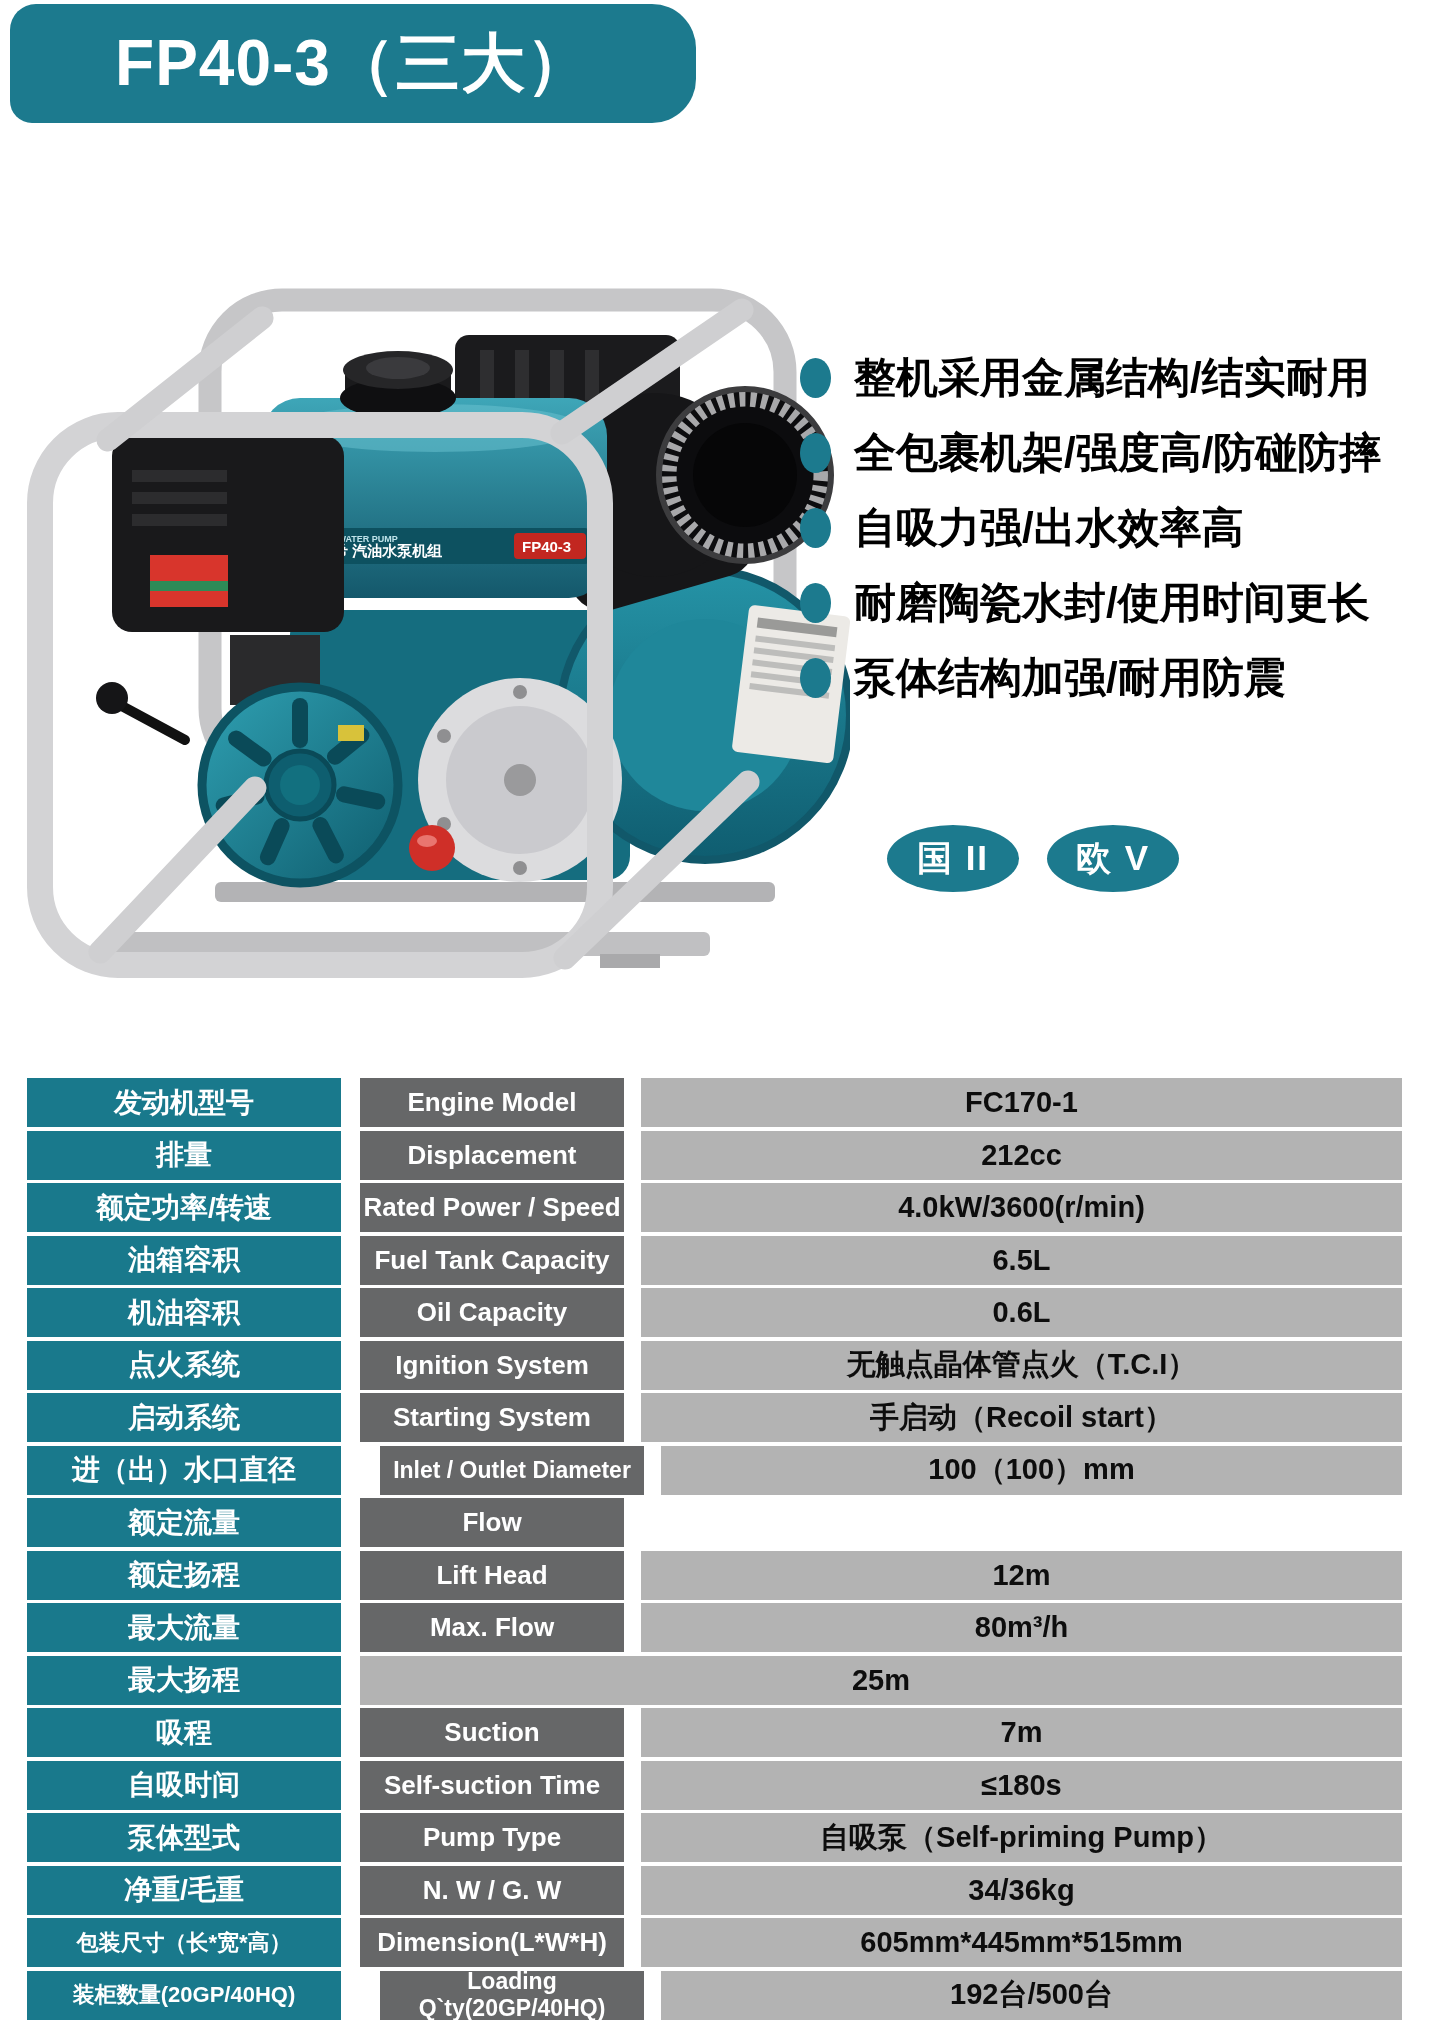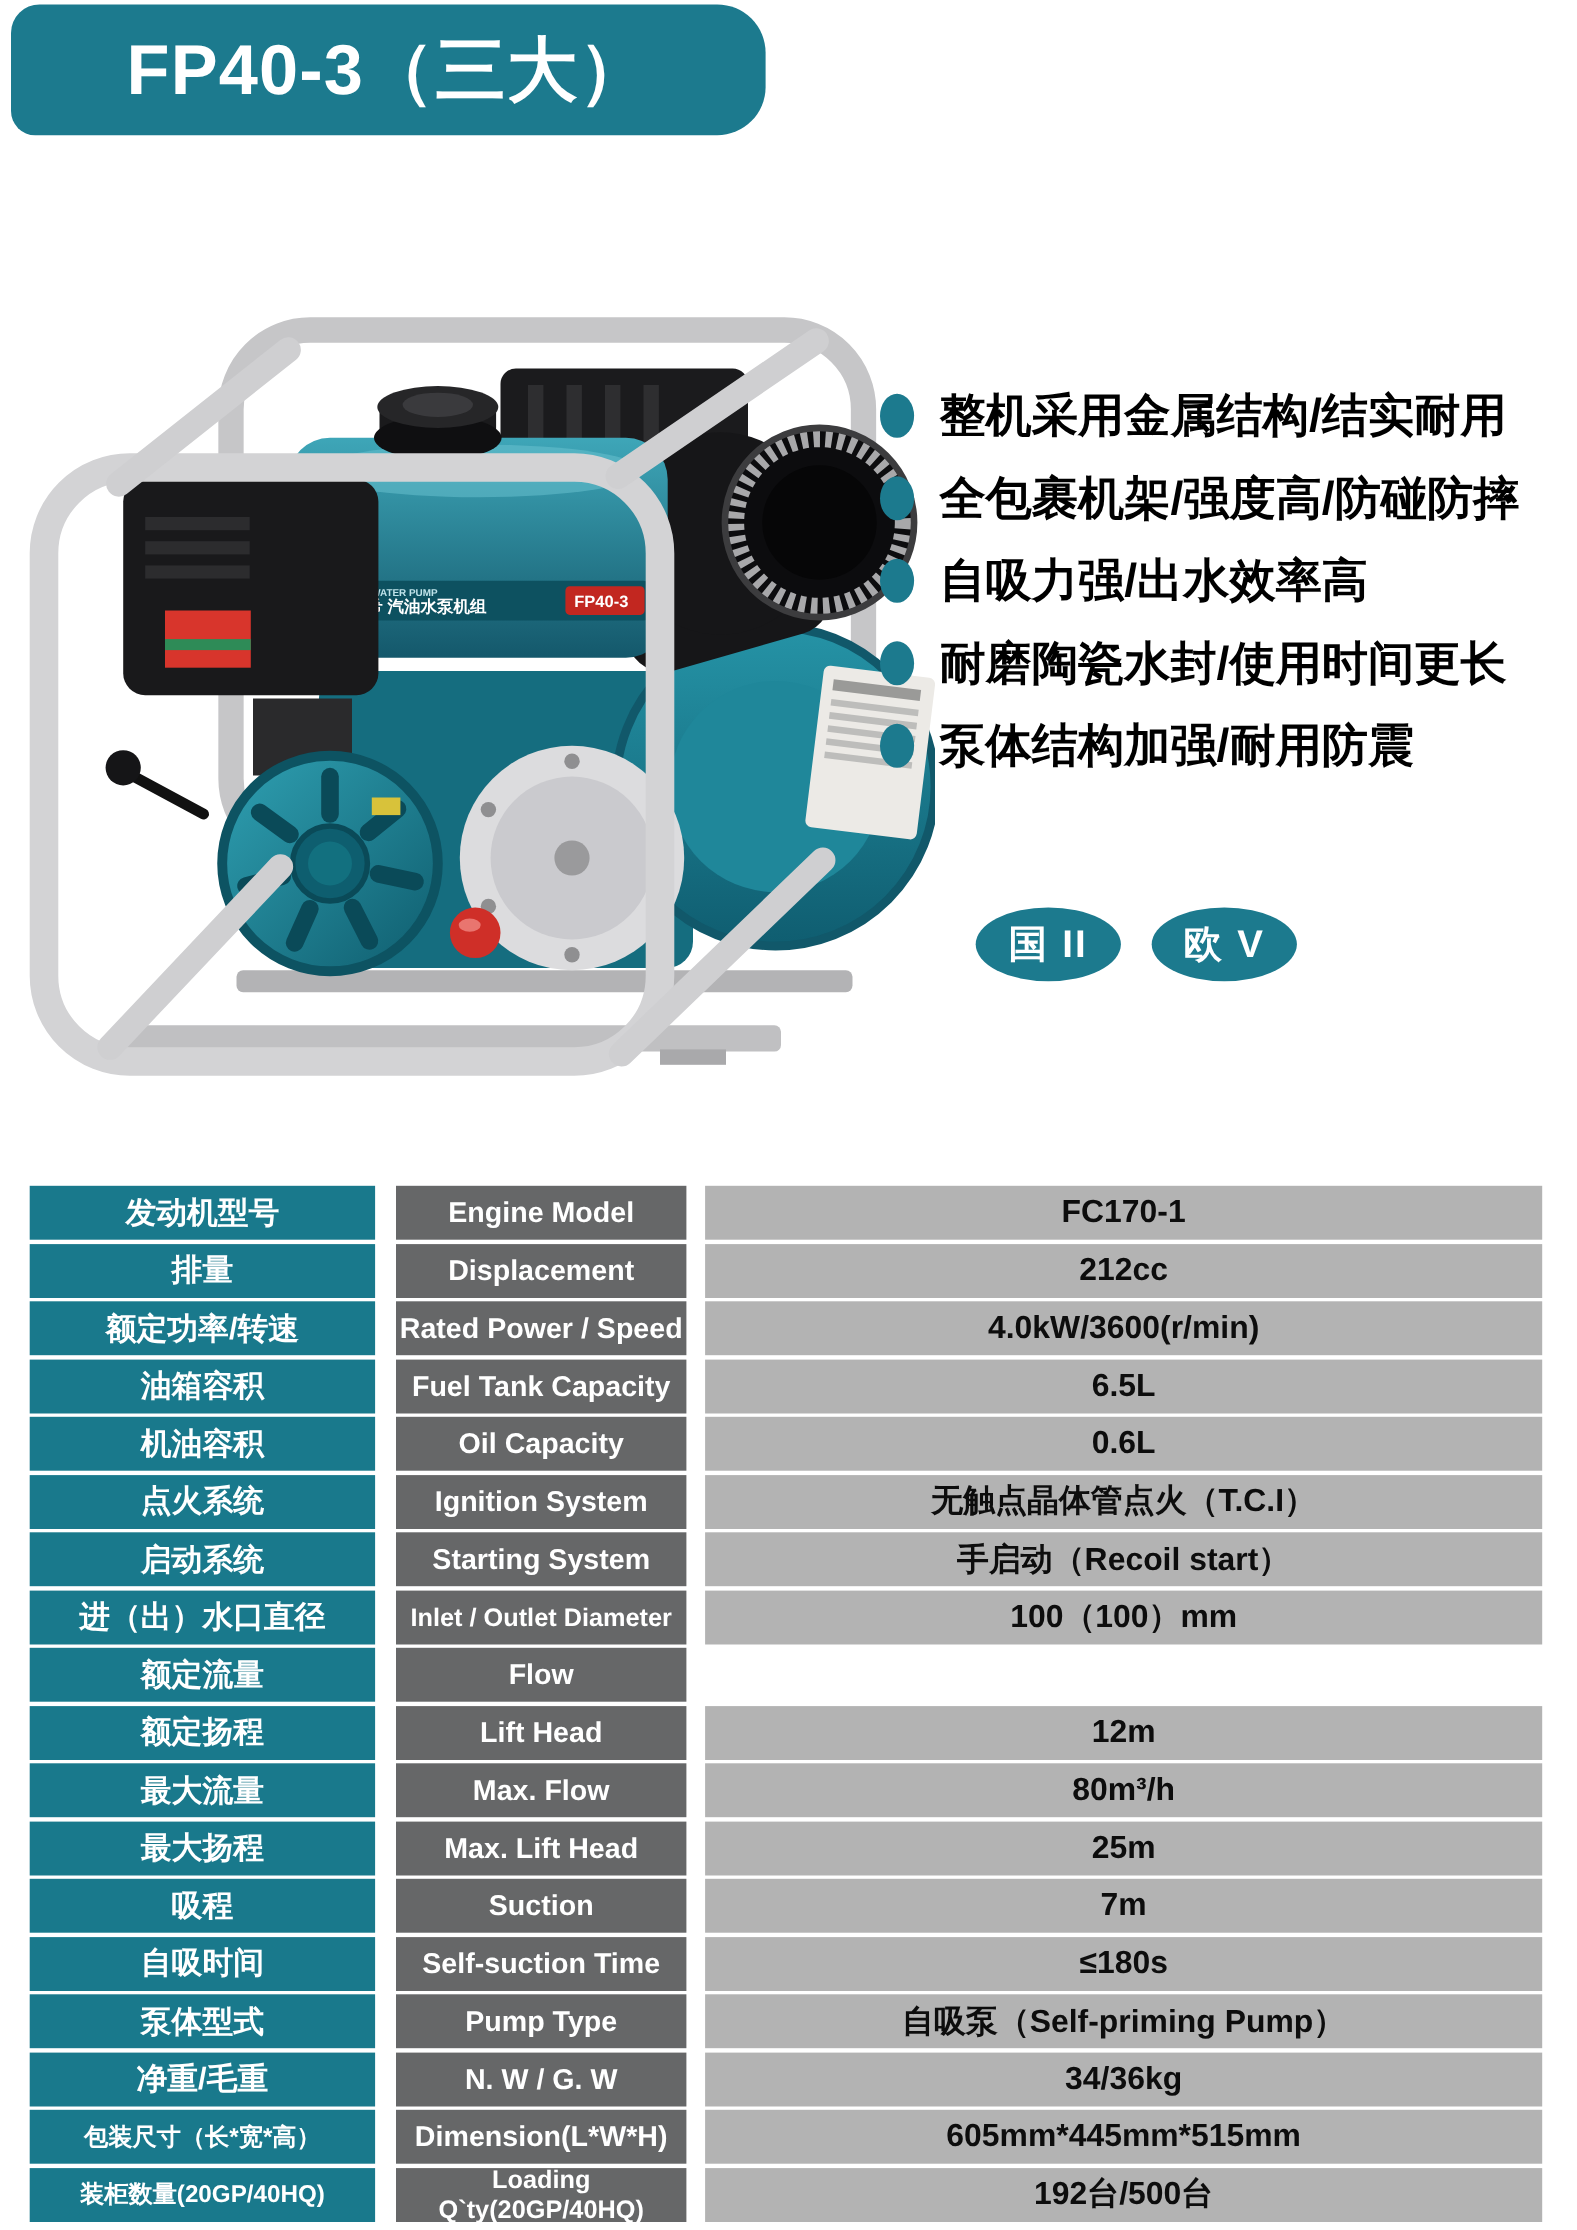--- a/index.html
+++ b/index.html
@@ -43,21 +43,21 @@
     width:314px;flex:0 0 auto;margin-right:19px;
     background:var(--cnbg,#19798c);color:#fff;font-size:28px;font-weight:bold;
   }
   .c-en{
     width:264px;flex:0 0 auto;margin-right:17px;
     background:var(--enbg,#666768);color:#fff;font-size:26px;font-weight:bold;
   }
   .c-val{
     flex:1 1 auto;background:var(--valbg,#b3b3b3);color:#0d0d0d;font-size:29px;font-weight:bold;
   }
-  .en-tight{font-size:23px;}
+  .en-tight{font-size:23px;margin-left:20px;}
   .cn-tight{font-size:22px;}
 </style>
 </head>
 <body>
 
 <div class="banner">
   <div class="title">FP40-3（三大）</div>
 </div>
 
 <div class="product">
@@ -290,21 +290,20 @@
   </div>
 
   <div class="srow">
     <div class="cell c-cn">最大流量</div>
     <div class="cell c-en">Max. Flow</div>
     <div class="cell c-val">80m³/h</div>
   </div>
 
   <div class="srow">
     <div class="cell c-cn">最大扬程</div>
-    <div class="cell c-en">Max. Lift Head</div>
     <div class="cell c-val">25m</div>
   </div>
 
   <div class="srow">
     <div class="cell c-cn">吸程</div>
     <div class="cell c-en">Suction</div>
     <div class="cell c-val">7m</div>
   </div>
 
   <div class="srow">

